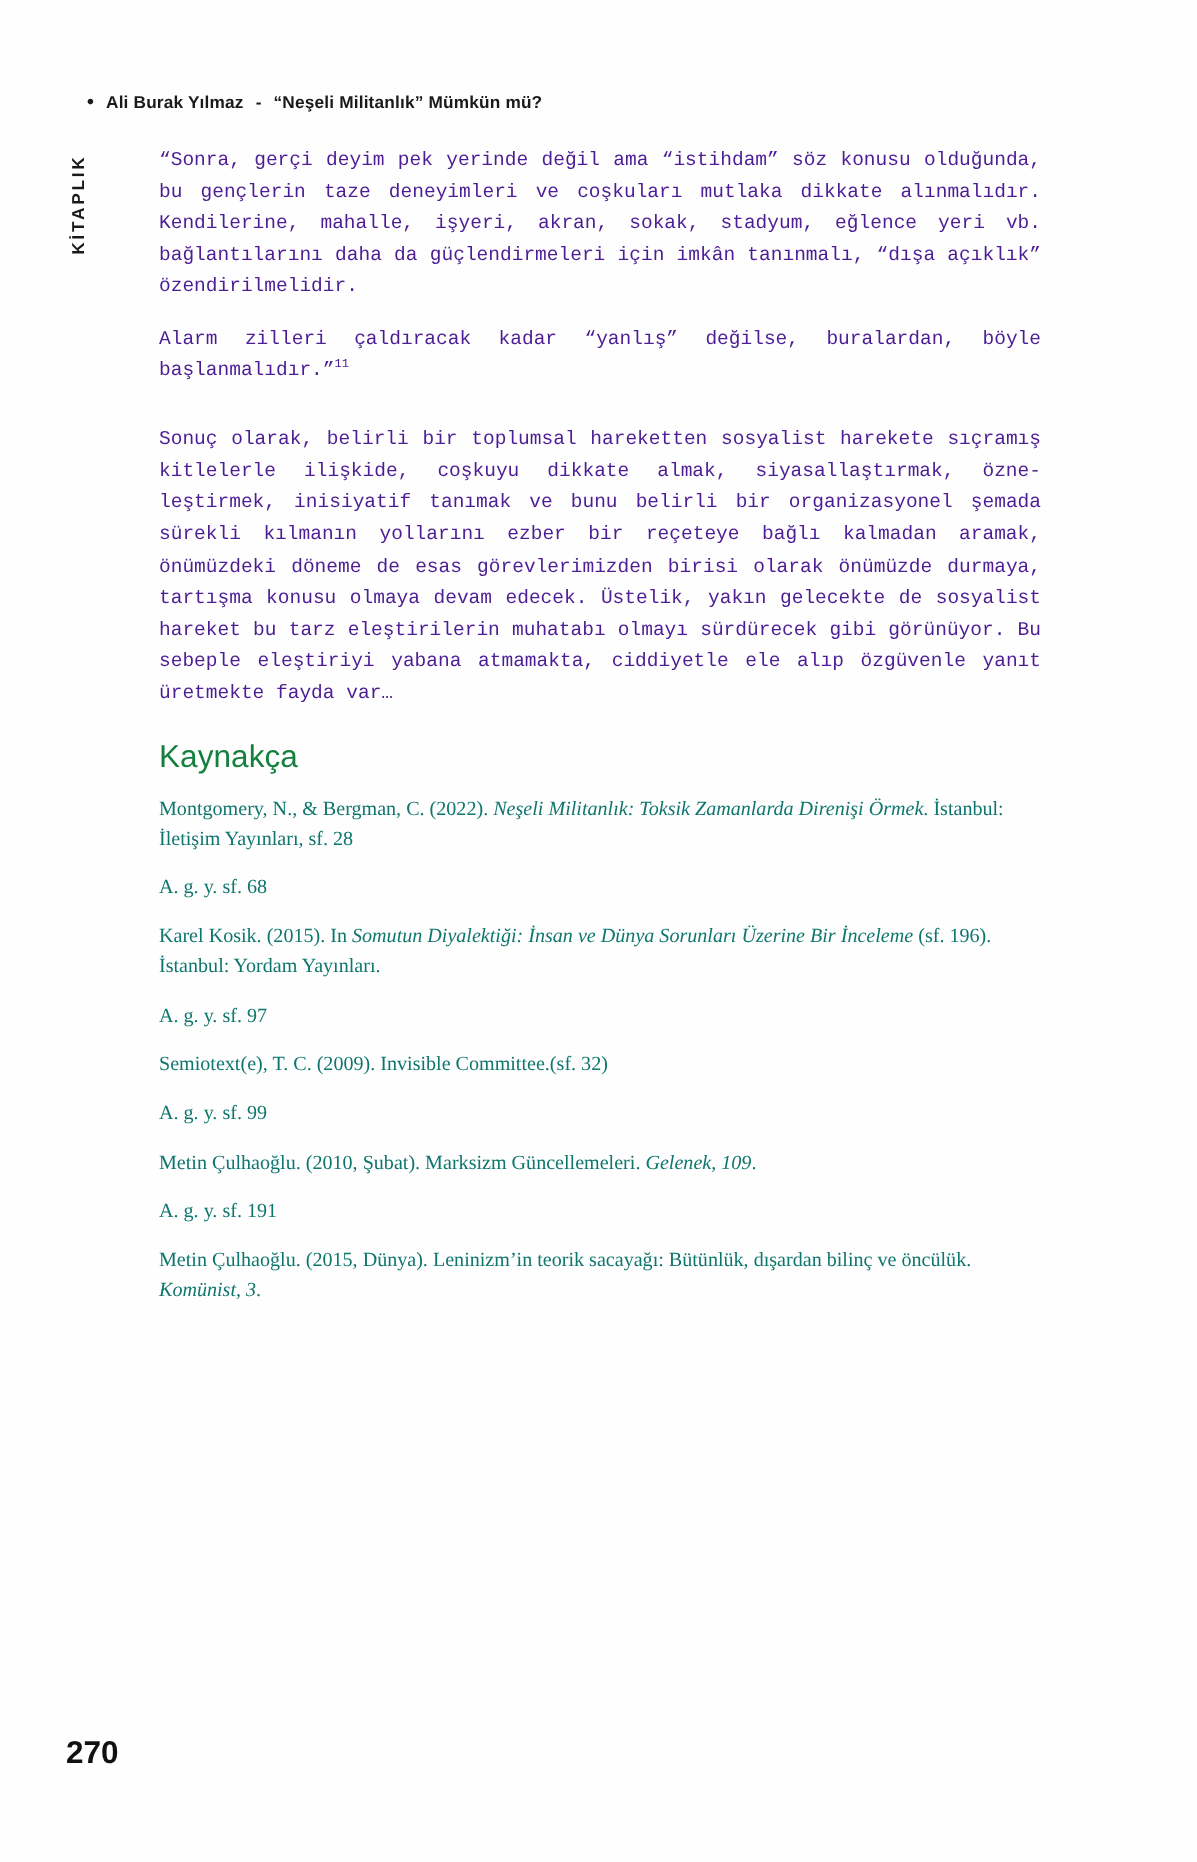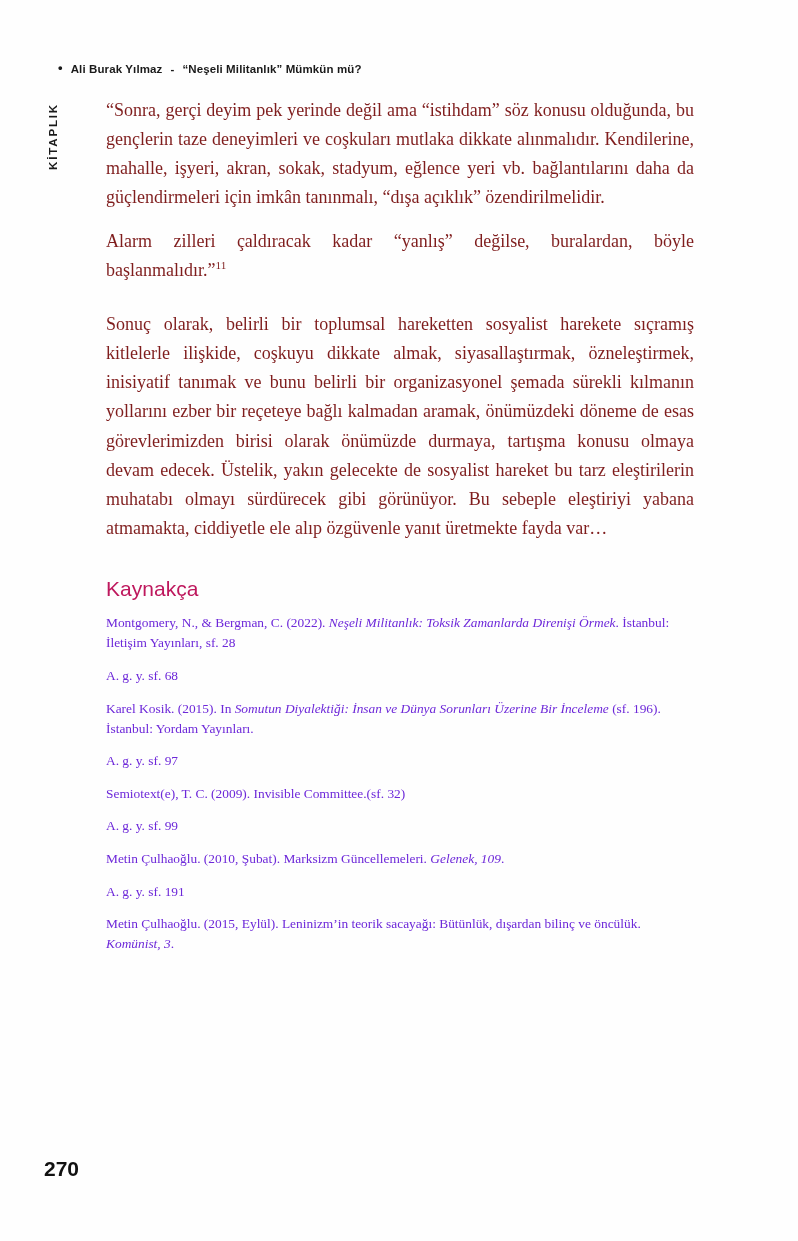--- a/index.html
+++ b/index.html
@@ -72,58 +72,58 @@
   
   .column {
     position: absolute;
     left: 106px;
     top: 96px;
     width: 588px;
   }
 
   p.body {
     margin: 0 0 14px 0;
-    font-family: Liberation Serif, serif;
-    font-size: 18px;
+    font-family: Liberation Mono, monospace;
+    font-size: 13px;
     line-height: 1.62;
     text-align: justify;
     text-justify: inter-word;
     hyphens: manual;
-    color: #7f1d1d;
+    color: #4c1d95;
   }
   p.body.tight { margin-bottom: 25px; }
 
   sup {
     font-size: 0.62em;
     vertical-align: super;
     line-height: 0;
   }
 
   
   h2.biblio-title {
     font-family: "Liberation Sans", sans-serif;
     font-size: 21px;
     font-weight: normal;
-    margin: 34px 0 12px 0;
+    margin: 21px 0 12px 0;
     letter-spacing: 0.002em;
-    color: #be185d;
+    color: #15803d;
   }
 
   .biblio-list {
     margin: 0;
     padding: 0;
     list-style: none;
   }
   .biblio-list li {
     font-family: "Liberation Serif", serif;
     font-size: 13.4px;
     line-height: 1.5;
     margin-bottom: 12.5px;
     text-align: left;
-    color: #6d28d9;
+    color: #0f766e;
   }
   .biblio-list li .it { font-style: italic; }
 
   
   .folio {
     position: absolute;
     left: 44px;
     top: 1157px;
     font-family: "Liberation Sans", sans-serif;
     font-size: 21px;
@@ -157,20 +157,20 @@
 
     <ul class="biblio-list" id="biblio-list">
         <li><span>Montgomery, N., &amp; Bergman, C. (2022). </span><span class="it">Neşeli Militanlık: Toksik Zamanlarda Direnişi Örmek</span><span>. İstanbul: İletişim Yayınları, sf. 28</span></li>
         <li><span>A. g. y. sf. 68</span></li>
         <li><span>Karel Kosik. (2015). In </span><span class="it">Somutun Diyalektiği: İnsan ve Dünya Sorunları Üzerine Bir İnceleme</span><span> (sf. 196). İstanbul: Yordam Yayınları.</span></li>
         <li><span>A. g. y. sf. 97</span></li>
         <li><span>Semiotext(e), T. C. (2009). Invisible Committee.(sf. 32)</span></li>
         <li><span>A. g. y. sf. 99</span></li>
         <li><span>Metin Çulhaoğlu. (2010, Şubat). Marksizm Güncellemeleri. </span><span class="it">Gelenek, 109</span><span>.</span></li>
         <li><span>A. g. y. sf. 191</span></li>
-        <li><span>Metin Çulhaoğlu. (2015, Eylül). Leninizm’in teorik sacayağı: Bütünlük, dışardan bilinç ve öncülük. </span><span class="it">Komünist, 3</span><span>.</span></li>
+        <li><span>Metin Çulhaoğlu. (2015, Dünya). Leninizm’in teorik sacayağı: Bütünlük, dışardan bilinç ve öncülük. </span><span class="it">Komünist, 3</span><span>.</span></li>
       </ul>
 
   </div>
 
   <div class="folio">270</div>
 
 </div>
 
 </body></html>

